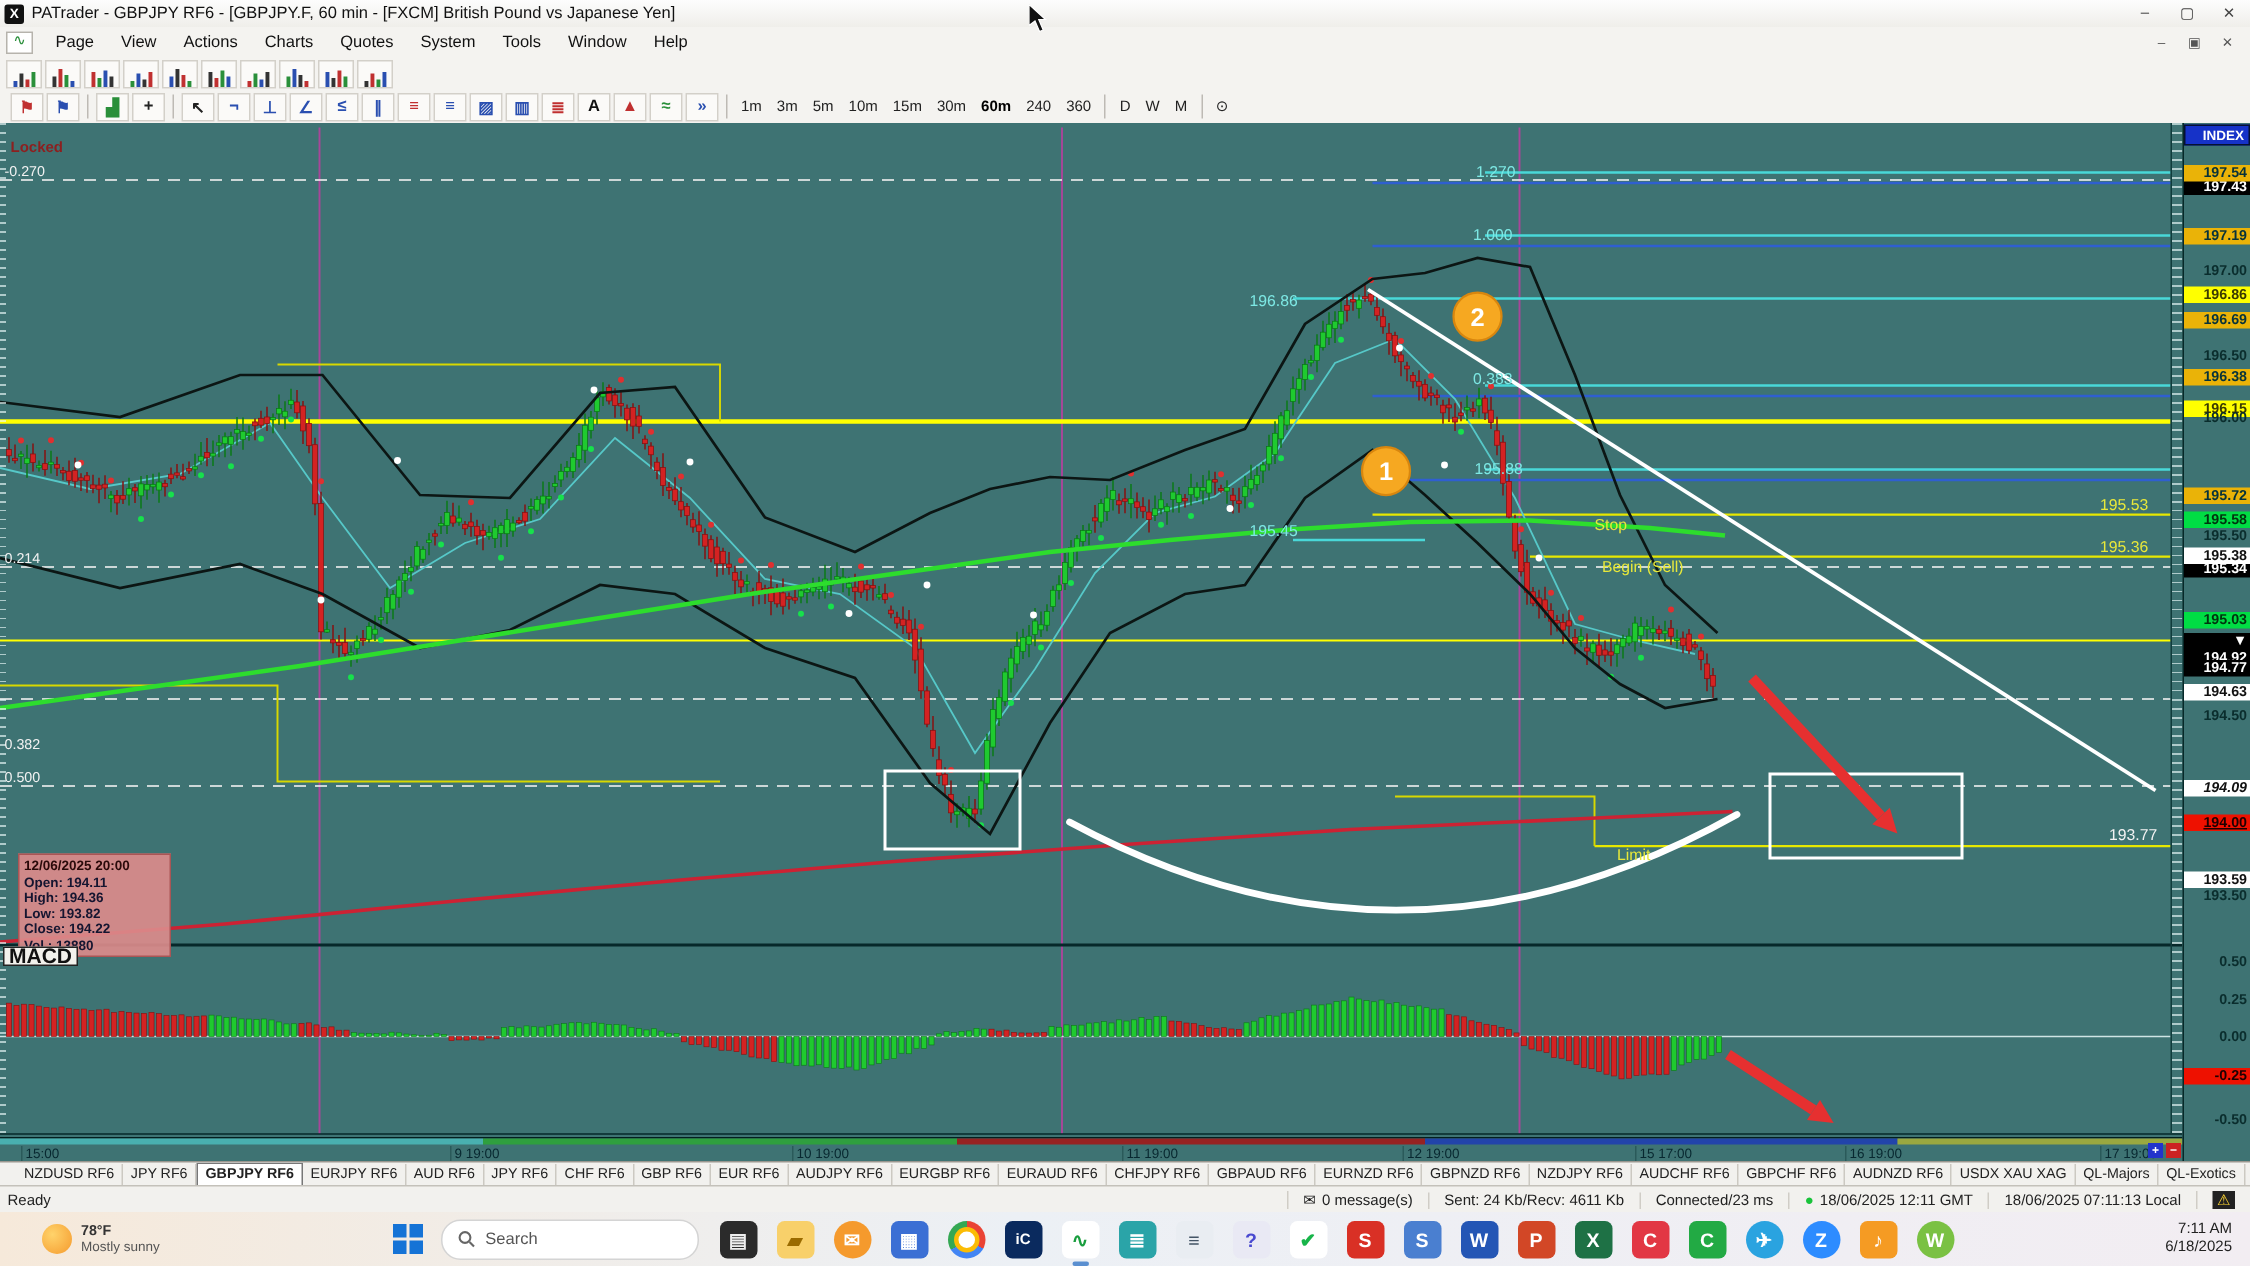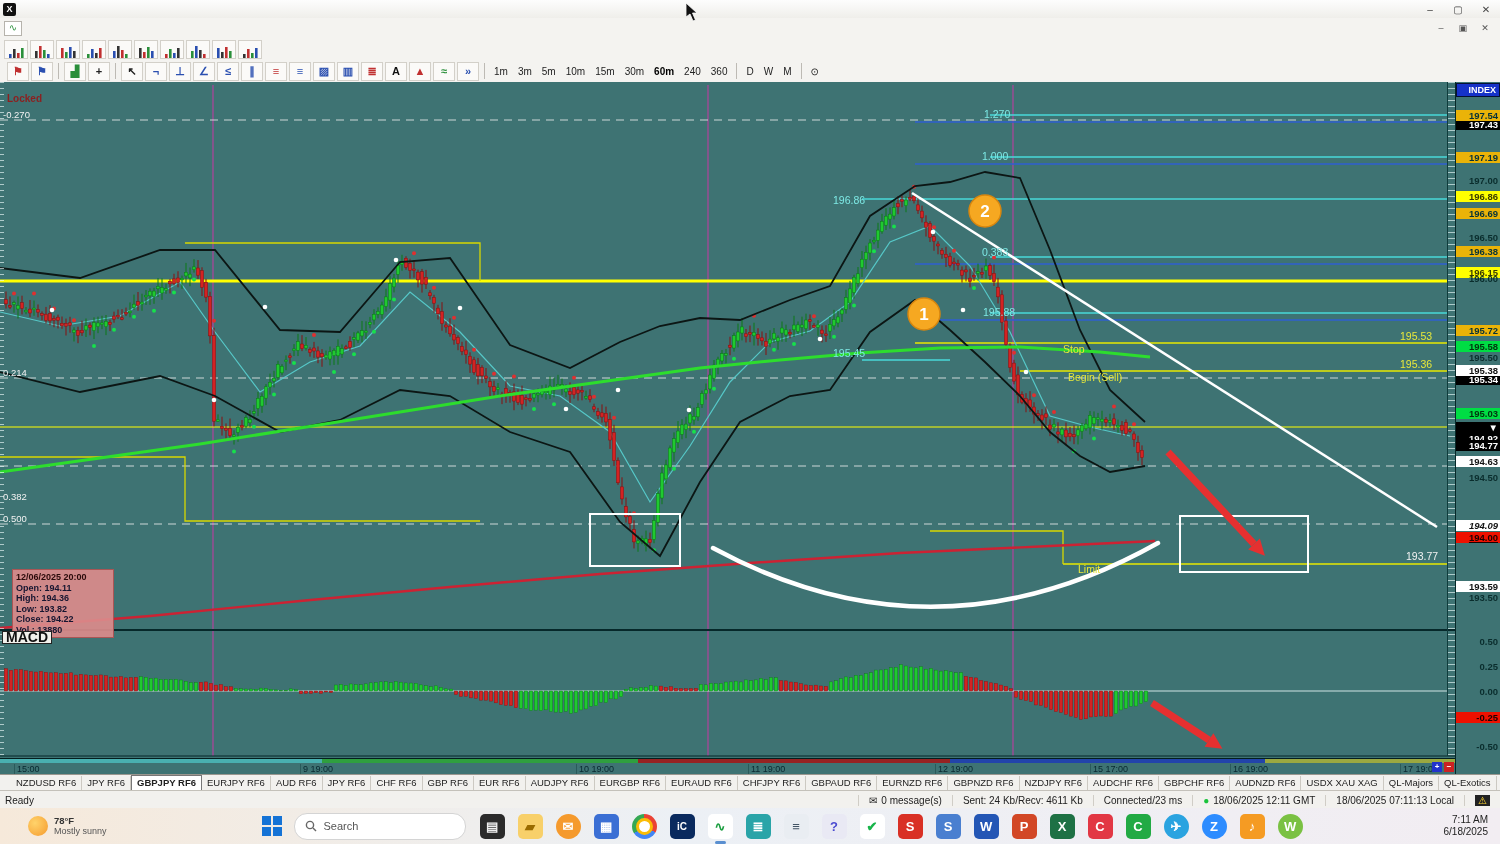--- a/index.html
+++ b/index.html
@@ -89,32 +89,44 @@
   .tkicon.active::after{content:"";position:absolute;bottom:-5px;left:7px;width:11px;height:3px;
     background:#5a8fd0;border-radius:2px;}
   #tray{margin-left:auto;margin-right:12px;text-align:right;font-size:10px;line-height:12px;color:#222;}
   #cursor{position:absolute;left:686px;top:3px;z-index:50;}
 </style>
 </head>
 <body>
 
 <div id="titlebar">
   <div id="app-icon">X</div>
+  <span>PATrader - GBPJPY RF6 - [GBPJPY.F, 60 min - [FXCM] British Pound vs Japanese Yen]</span>
   <div id="win-controls">
       <div class="wbtn">–</div>
       <div class="wbtn">▢</div>
       <div class="wbtn">✕</div>
     </div>
 </div>
 <svg id="cursor" width="14" height="20">
   <polygon points="0,0 0,14 4,11 7,18 9.5,17 6.5,10 11,10" fill="#111" stroke="#fff" stroke-width="0.8"></polygon>
 </svg>
 
 <div id="menubar">
   <div id="menu-chart-chip">∿</div>
+  <div id="menus" style="display:flex">
+      <div class="menu-item">Page</div>
+      <div class="menu-item">View</div>
+      <div class="menu-item">Actions</div>
+      <div class="menu-item">Charts</div>
+      <div class="menu-item">Quotes</div>
+      <div class="menu-item">System</div>
+      <div class="menu-item">Tools</div>
+      <div class="menu-item">Window</div>
+      <div class="menu-item">Help</div>
+    </div>
   <div id="mdi-controls">
       <div class="mdibtn">–</div>
       <div class="mdibtn">▣</div>
       <div class="mdibtn">✕</div>
     </div>
 </div>
 
 <div id="tb1">
     <div class="tbtn">
       <svg width="16" height="13">
@@ -1184,21 +1196,21 @@
     </div>
   <div id="macd-chip">MACD</div>
   <div id="timestrip">
       <div class="tseg" style="left: 0px; width: 322px; background: rgb(73, 176, 176);"></div>
       <div class="tseg" style="left: 322px; width: 316px; background: rgb(47, 159, 63);"></div>
       <div class="tseg" style="left: 638px; width: 312px; background: rgb(150, 34, 34);"></div>
       <div class="tseg" style="left: 950px; width: 315px; background: rgb(34, 68, 170);"></div>
       <div class="tseg" style="left: 1265px; width: 190px; background: rgb(154, 168, 64);"></div>
       <div class="tlabel" style="left: 14px;">15:00</div>
       <div class="tlabel" style="left: 300px;">9 19:00</div>
-      <div class="tlabel" style="left: 576px;">10 19:00</div>
+      <div class="tlabel" style="left: 528px;">10 19:00</div>
       <div class="tlabel" style="left: 748px;">11 19:00</div>
       <div class="tlabel" style="left: 935px;">12 19:00</div>
       <div class="tlabel" style="left: 1090px;">15 17:00</div>
       <div class="tlabel" style="left: 1230px;">16 19:00</div>
       <div class="tlabel" style="left: 1400px;">17 19:00</div>
       <div class="pmbtn" style="left: 1432px; background: rgb(34, 51, 204);">+</div>
       <div class="pmbtn" style="left: 1444px; background: rgb(204, 34, 34);">−</div>
     </div>
   <div id="axiscol">
     <div id="axis-header">INDEX</div>
@@ -1216,21 +1228,21 @@
       <div class="chip bg-plain" style="top: 270px;">195.50</div>
       <div class="chip bg-green" style="top: 259px;">195.58</div>
       <div class="chip bg-black" style="top: 292px;">195.34</div>
       <div class="chip bg-white" style="top: 283px;">195.38</div>
       <div class="chip bg-green" style="top: 326px;">195.03</div>
       <div class="chip bg-black" style="top: 340px;">▼ 194.92</div>
       <div class="chip bg-black" style="top: 358px;">194.77</div>
       <div class="chip bg-white" style="top: 374px;">194.63</div>
       <div class="chip bg-plain" style="top: 390px;">194.50</div>
       <div class="chip bg-white" style="top: 438px; font-style: italic;">194.09</div>
-      <div class="chip bg-red" style="top: 450px; text-decoration: underline;">194.00</div>
+      <div class="chip bg-red" style="top: 461px; text-decoration: underline;">194.00</div>
       <div class="chip bg-white" style="top: 499px;">193.59</div>
       <div class="chip bg-plain" style="top: 510px;">193.50</div>
       <div class="chip bg-plain" style="top: 554px;">0.50</div>
       <div class="chip bg-plain" style="top: 579px;">0.25</div>
       <div class="chip bg-plain" style="top: 604px;">0.00</div>
       <div class="chip bg-red" style="top: 630px;">-0.25</div>
       <div class="chip bg-plain" style="top: 659px;">-0.50</div>
     </div>
 </div>
 

